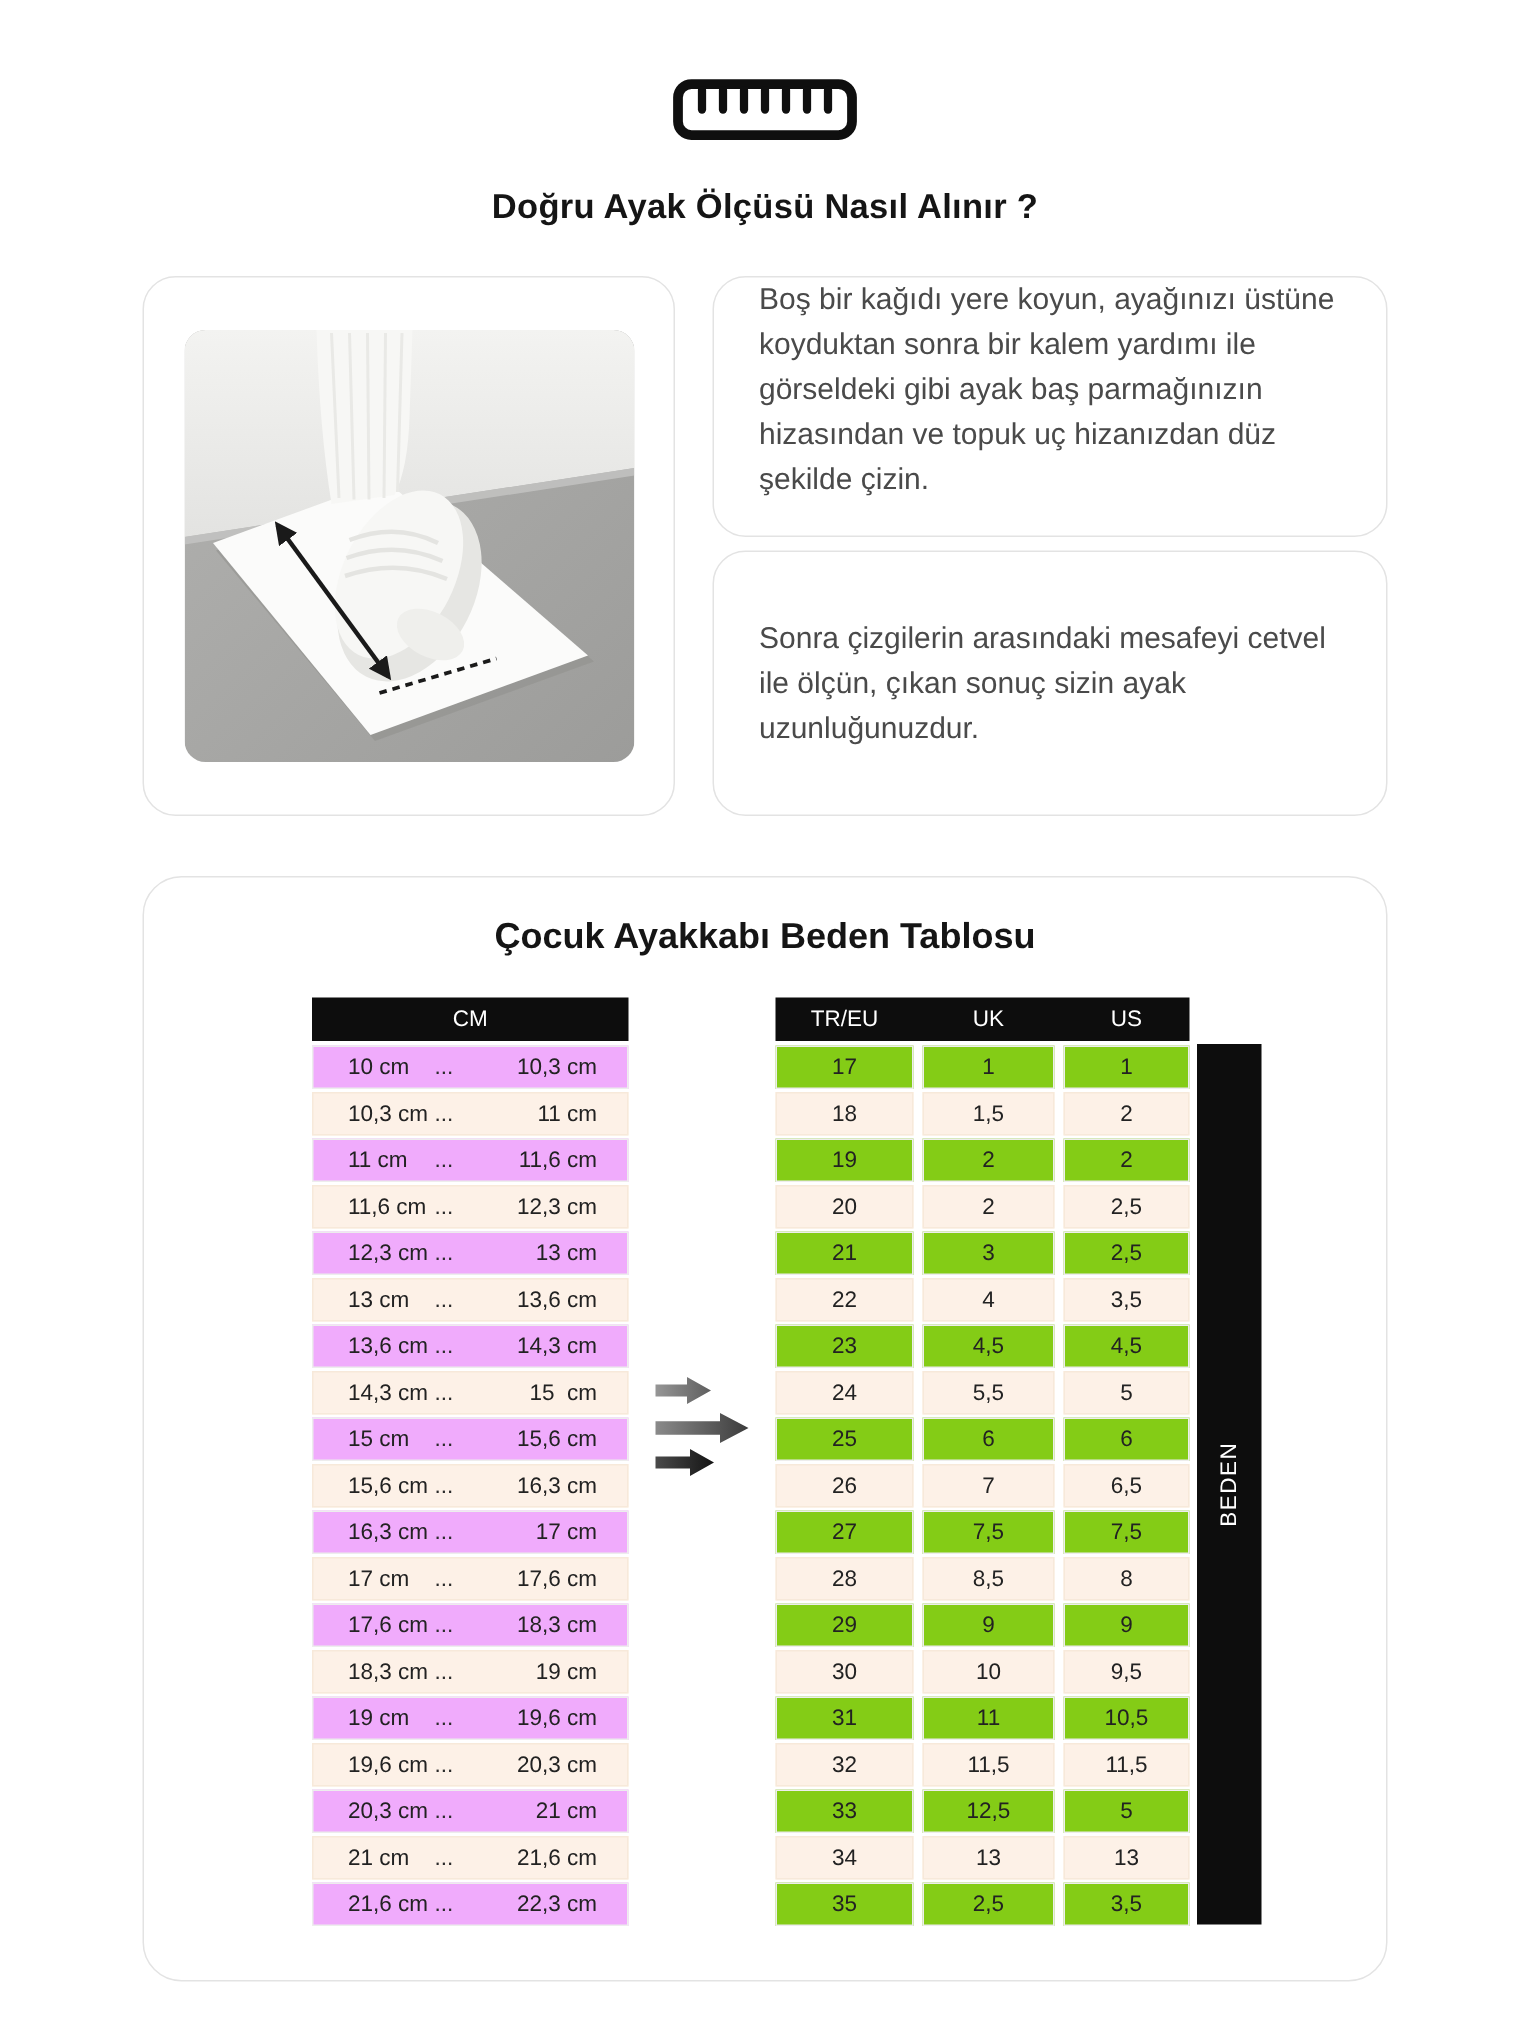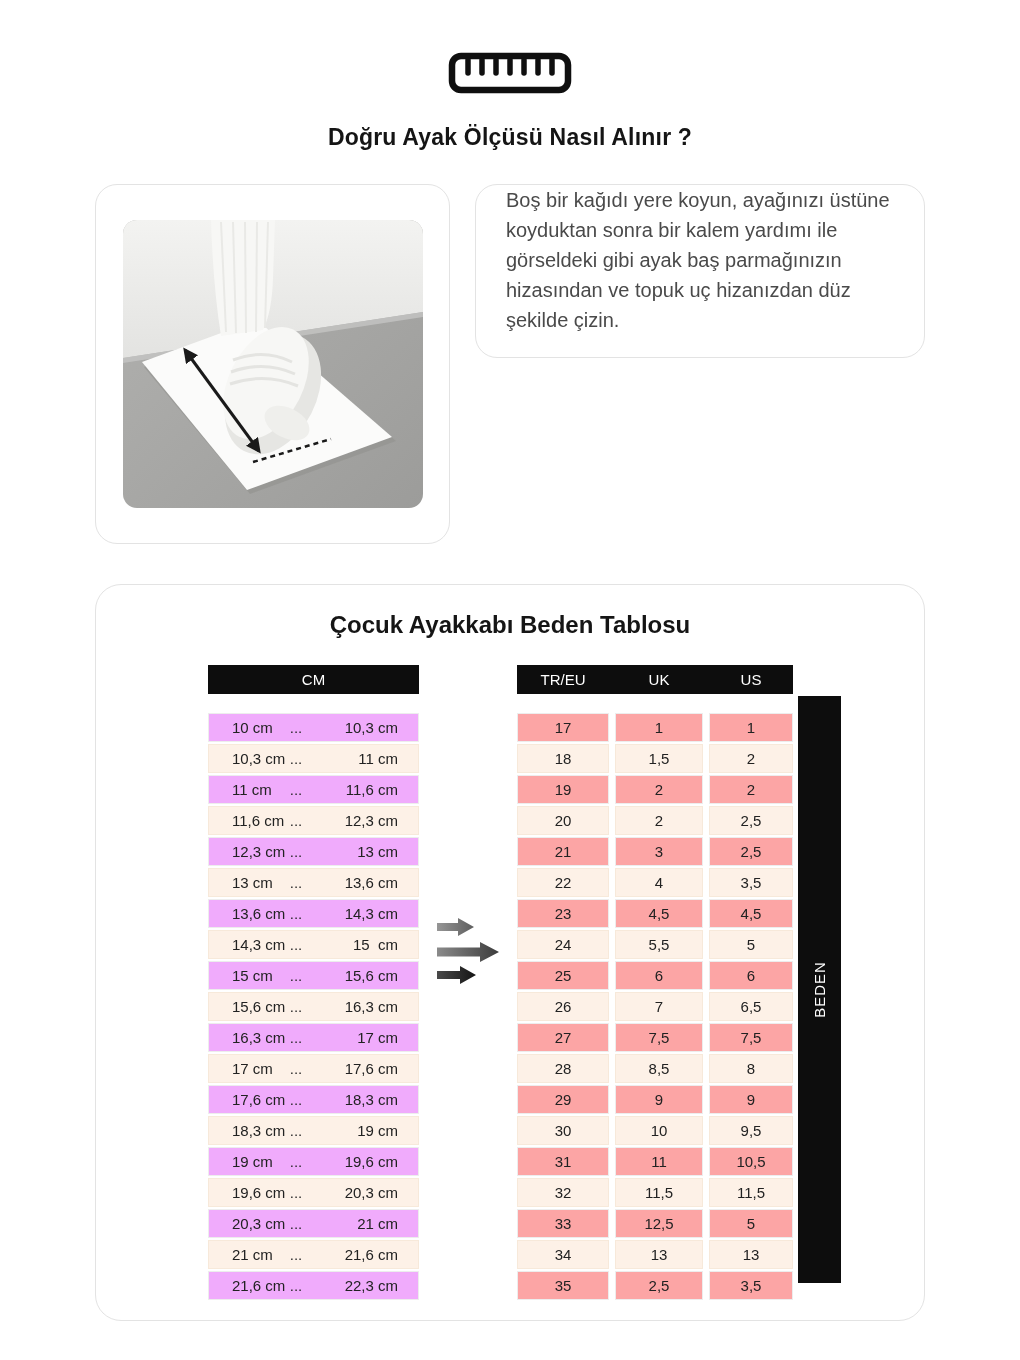--- a/index.html
+++ b/index.html
@@ -25,32 +25,32 @@
   .text-card{border:1px solid var(--card-border);border-radius:22px;padding:0 30px;font-size:20px;line-height:30px;color:var(--text-body);background:#fff;}
   .text-card p{margin:0;}
   .card1{height:174px;}
   .card2{height:177px;display:flex;align-items:center;}
 
   .section-card{position:relative;width:830px;height:737px;margin:40px auto 0;border:1px solid var(--card-border);border-radius:26px;background:#fff;}
   .section-title{position:absolute;top:26px;left:0;width:100%;text-align:center;margin:0;font-size:24px;font-weight:bold;color:var(--text-dark);}
 
   .cm-table{position:absolute;left:112px;top:80px;width:211px;}
   .size-table{position:absolute;left:421px;top:80px;width:276px;}
-  .table-header{height:29px;background:var(--th-bg);color:#fff;font-size:15px;display:flex;align-items:center;justify-content:center;margin-bottom:19px;}
+  .table-header{height:29px;background:var(--th-bg);color:#fff;font-size:15px;display:flex;align-items:center;justify-content:center;margin-bottom:3px;}
   .size-table .table-header{display:grid;grid-template-columns:92px 88px 84px;column-gap:6px;}
   .size-table .table-header span{display:flex;align-items:center;justify-content:center;}
 
   .cm-row{height:29px;margin-bottom:2px;display:flex;align-items:center;font-size:15px;color:#222;background:#f0abfc;border:1px solid #ededed;}
   .cm-row.alt{background:var(--accent);border-color:#f7e9da;}
   .cm-row .from{width:72px;padding-left:23px;white-space:pre;}
   .cm-row .dots{width:30px;text-align:center;color:#2a2a2a;}
   .cm-row .to{flex:1;text-align:right;padding-right:20px;white-space:pre;}
 
   .size-row{display:grid;grid-template-columns:92px 88px 84px;column-gap:6px;margin-bottom:2px;height:29px;font-size:15px;color:#222;}
-  .size-row span{display:flex;align-items:center;justify-content:center;background:#fca5a5;border:1px solid #ededed;}
+  .size-row span{display:flex;align-items:center;justify-content:center;background:#84cc16;border:1px solid #ededed;}
   .size-row.alt span{background:var(--accent);border-color:#f7e9da;}
 
   .beden-bar{position:absolute;left:702px;top:111px;width:43px;height:587px;background:var(--th-bg);display:flex;align-items:center;justify-content:center;}
   .beden-bar span{transform:rotate(-90deg);color:#fff;font-size:15px;letter-spacing:1px;white-space:nowrap;}
 
   .arrows{position:absolute;left:340px;top:332px;line-height:0;}
 </style>
 </head>
 <body>
 
@@ -113,20 +113,23 @@
           </g>
           <line x1="62" y1="130" x2="136" y2="231" stroke="#1a1a1a" stroke-width="3" marker-start="url(#ah)" marker-end="url(#ah)"></line>
           <line x1="130" y1="242" x2="208" y2="219" stroke="#1a1a1a" stroke-width="2.5" stroke-dasharray="5,4"></line>
         </svg>
       </div>
     </div>
     <div class="text-cards">
       <div class="text-card card1">
         <p>Boş bir kağıdı yere koyun, ayağınızı üstüne koyduktan sonra bir kalem yardımı ile görseldeki gibi ayak baş parmağınızın hizasından ve topuk uç hizanızdan düz şekilde çizin.</p>
       </div>
+      <div class="text-card card2">
+        <p>Sonra çizgilerin arasındaki mesafeyi cetvel ile ölçün, çıkan sonuç sizin ayak uzunluğunuzdur.</p>
+      </div>
     </div>
   </div>
 
   <div class="section-card">
     <h2 class="section-title">Çocuk Ayakkabı Beden Tablosu</h2>
 
     <div class="cm-table">
       <div class="table-header">CM</div>
       <div id="cm-rows">
           <div class="cm-row">

